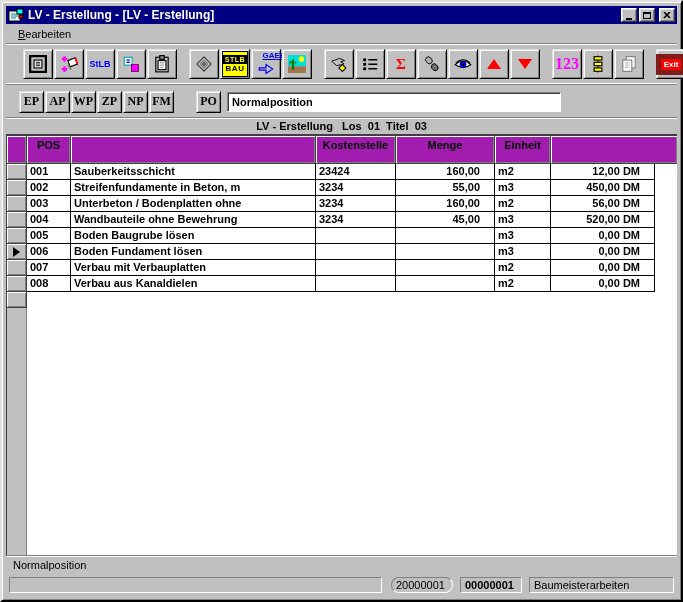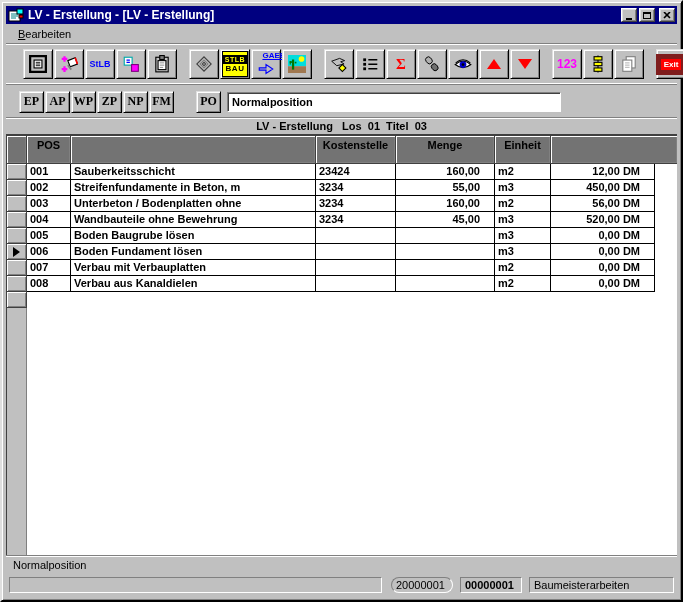--- a/index.html
+++ b/index.html
@@ -46,21 +46,21 @@
   .tbtn {
     width:30px; height:30px; background:#c0c0c0;
     border:1px solid; border-color:#dfdfdf #000 #000 #dfdfdf;
     box-shadow: inset 1px 1px 0 #fff, inset -1px -1px 0 #808080;
     display:flex; align-items:center; justify-content:center; padding:0; cursor:default;
     font-family:"Liberation Sans", sans-serif;
   }
   .tbtn svg { width:18px; height:18px; }
   .lbl-stlb { color:#0000ff; font-size:9px; font-weight:bold; }
   .lbl-sigma { color:#ff0000; font-size:15px; font-weight:bold; font-family:"Liberation Serif", serif; }
-  .lbl-123 { color:#ff00ff; font-size:12px; font-weight:bold; }
+  .lbl-123 { color:#ff00ff; font-size:16px; font-weight:bold;font-family:Liberation Serif, serif; }
   .stlbbau { width:26px; height:26px; background:#ffff00; border:1px solid #000; display:flex; flex-direction:column; align-items:center; justify-content:center; }
   .stlbbau .top { background:#000; color:#ffff00; font-size:7px; font-weight:bold; line-height:9px; padding:0 2px; letter-spacing:0.5px; }
   .stlbbau .bot { color:#000; font-size:8px; font-weight:bold; line-height:10px; letter-spacing:0.5px; }
   .gaeb { display:flex; flex-direction:column; align-items:center; }
   .gaeb .g-txt { color:#0000ff; font-size:8px; font-weight:bold; text-decoration:underline; line-height:9px;margin-left:16px; }
   .tri-up { width:0; height:0; border-left:7px solid transparent; border-right:7px solid transparent; border-bottom:10px solid #ff0000; }
   .tri-down { width:0; height:0; border-left:7px solid transparent; border-right:7px solid transparent; border-top:10px solid #ff0000; }
   .exit-box { background:#ff0000; border:5px solid #7f1d1d; color:#fff; font-size:8px; font-weight:bold; padding:1px 3px; }
 
   
@@ -100,21 +100,21 @@
   .c-sel { width:20px; flex:0 0 auto; }
   .c-pos { width:44px; flex:0 0 auto; }
   .c-txt { width:245px; flex:0 0 auto; }
   .c-kst { width:80px; flex:0 0 auto; }
   .c-mng { width:99px; flex:0 0 auto; }
   .c-enh { width:56px; flex:0 0 auto; }
   .c-prs { width:104px; flex:0 0 auto; }
   .c-fill { flex:1 1 auto; }
   .hrow { height:28px; }
   .hrow .gcell {
-    background:#737373; font-weight:bold;
+    background:#a21caf; font-weight:bold;
     border-right:1px solid #404040; border-bottom:1px solid #404040;
     box-shadow: inset 1px 1px 0 #fff, inset -1px -1px 0 #808080;
     display:flex; align-items:flex-start; justify-content:center; padding-top:3px;
   }
   .hrow .c-sel, .hrow .c-fill { box-shadow: inset 1px 1px 0 #fff, inset -1px -1px 0 #808080; }
   .hrow .c-fill { border-right:none; }
   .drow { height:16px; font-weight:bold; }
   .drow .gcell {
     border-right:1px solid #000; border-bottom:1px solid #000;
     line-height:15px; padding:0 3px; background:#fff;

